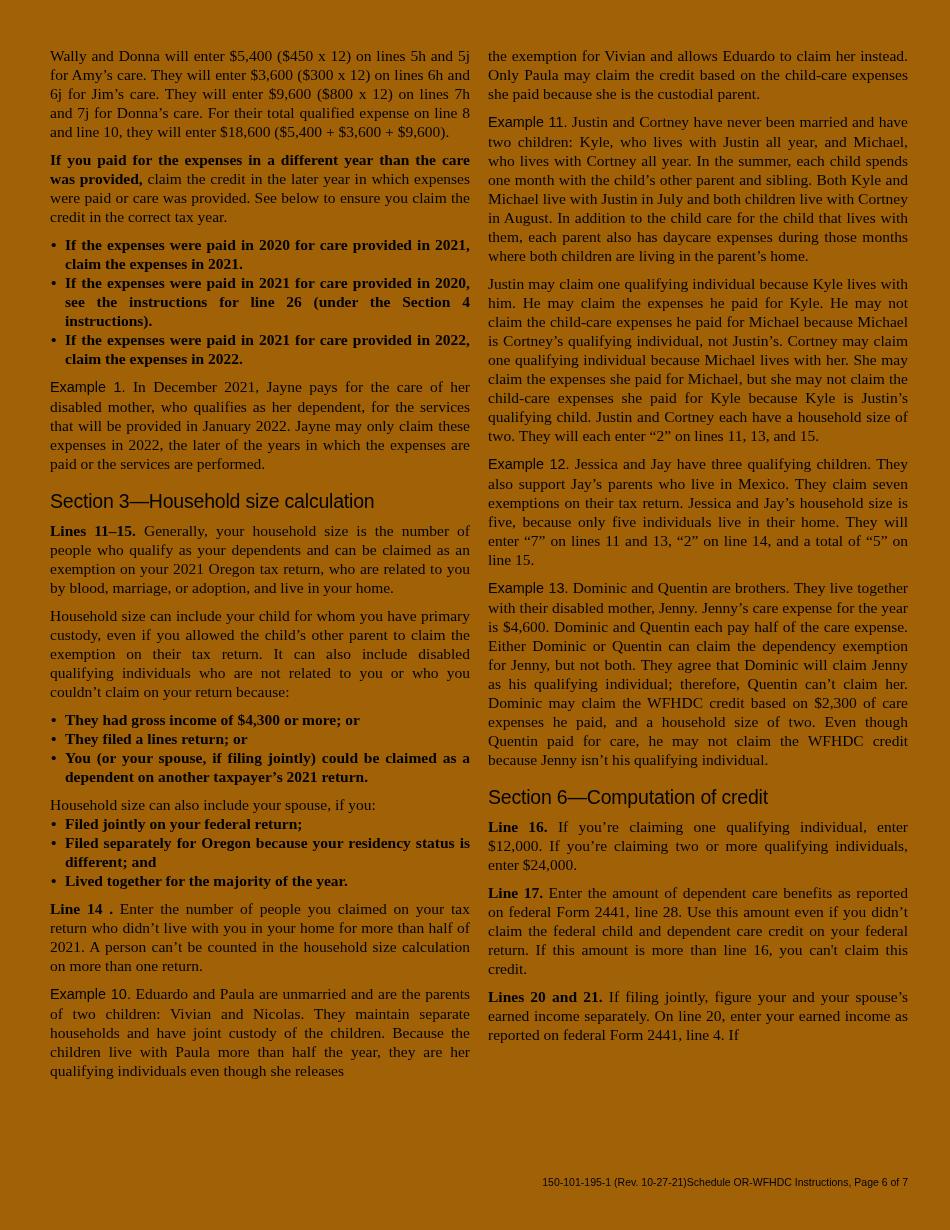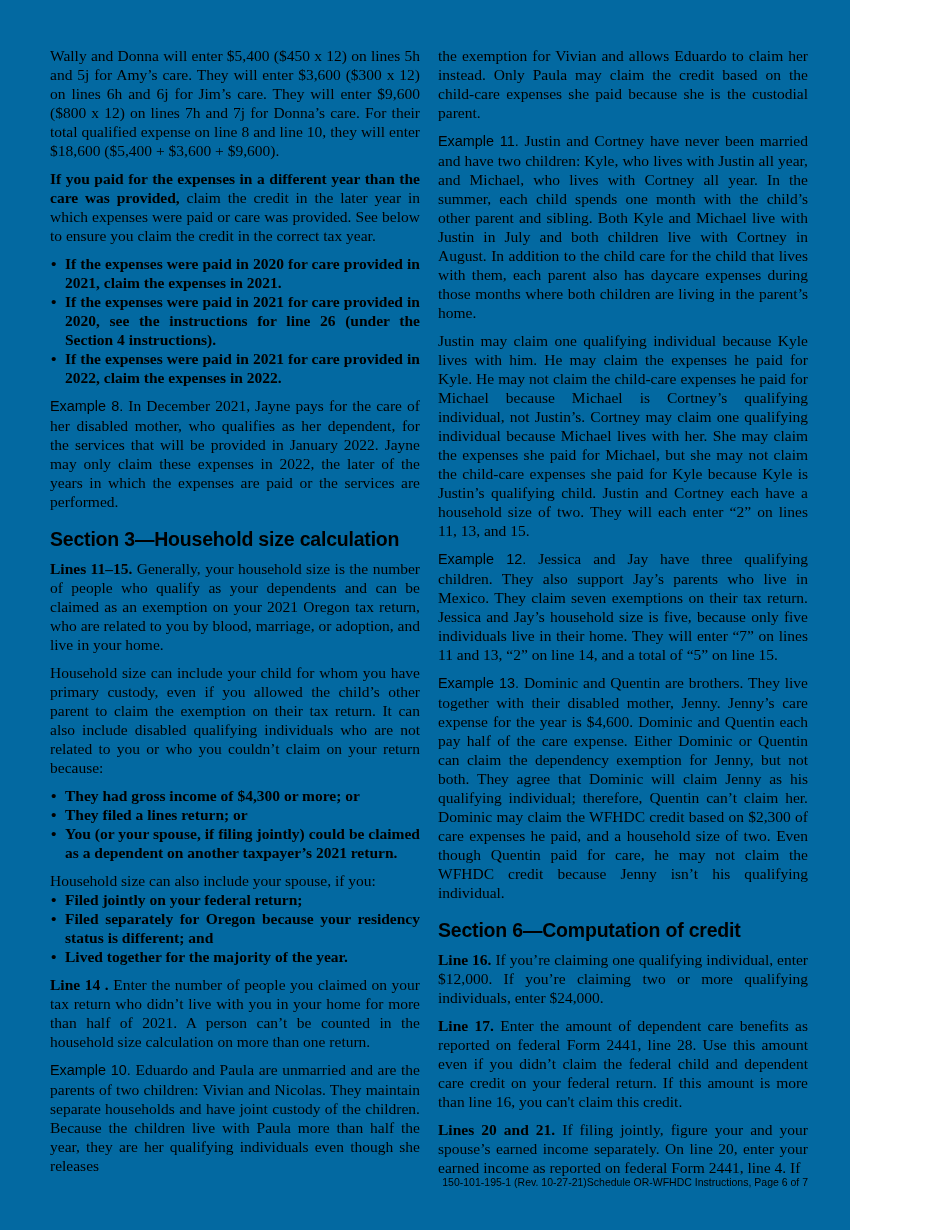--- a/index.html
+++ b/index.html
@@ -2,23 +2,23 @@
 <html lang="en"><head>
 <meta charset="utf-8">
 <style>
   html, body {
     margin: 0;
     padding: 0;
     background: #ffffff;
   }
   .page {
     position: relative;
-    width: 850px;
+    width: 950px;
     height: 1230px;
-    background: #0369a1;
+    background: #a16207;
     box-sizing: border-box;
     padding: 46px 42px 0 50px;
     overflow: hidden;
     color: #000000;
   }
   .columns {
     display: flex;
     gap: 18px;
   }
   .col {
@@ -40,21 +40,21 @@
     font-weight: bold;
     font-family: "Liberation Serif", serif;
   }
   strong.bold-sans {
     font-weight: normal;
     font-family: "Liberation Sans", sans-serif;
     font-size: 0.93em;
   }
   .section-heading {
     font-family: "Liberation Sans", sans-serif;
-    font-weight: bold;
+    font-weight: normal;
     font-size: 19.5px;
     line-height: 24px;
     letter-spacing: -0.2px;
     text-align: left;
     margin: 16px 0 8px 0;
   }
   ul.bullet-list {
     list-style: none;
     margin: 0 0 9px 0;
     padding: 0;
@@ -90,21 +90,21 @@
 <div class="page">
   <div class="columns">
     <div class="col">
         <p class="para">Wally and Donna will enter $5,400 ($450 x 12) on lines 5h and 5j for Amy’s care. They will enter $3,600 ($300 x 12) on lines 6h and 6j for Jim’s care. They will enter $9,600 ($800 x 12) on lines 7h and 7j for Donna’s care. For their total qualified expense on line 8 and line 10, they will enter $18,600 ($5,400 + $3,600 + $9,600).</p>
         <p class="para"><strong class="bold-serif">If you paid for the expenses in a different year than the care was provided,</strong> claim the credit in the later year in which expenses were paid or care was provided. See below to ensure you claim the credit in the correct tax year.</p>
         <ul class="bullet-list">
           <li>If the expenses were paid in 2020 for care provided in 2021, claim the expenses in 2021.</li>
           <li>If the expenses were paid in 2021 for care provided in 2020, see the instructions for line 26 (under the Section 4 instructions).</li>
           <li>If the expenses were paid in 2021 for care provided in 2022, claim the expenses in 2022.</li>
         </ul>
-        <p class="para"><strong class="bold-sans">Example 8.</strong> In December 2021, Jayne pays for the care of her disabled mother, who qualifies as her dependent, for the services that will be provided in January 2022. Jayne may only claim these expenses in 2022, the later of the years in which the expenses are paid or the services are performed.</p>
+        <p class="para"><strong class="bold-sans">Example 1.</strong> In December 2021, Jayne pays for the care of her disabled mother, who qualifies as her dependent, for the services that will be provided in January 2022. Jayne may only claim these expenses in 2022, the later of the years in which the expenses are paid or the services are performed.</p>
         <h2 class="section-heading">Section 3—Household size calculation</h2>
         <p class="para"><strong class="bold-serif">Lines 11–15.</strong> Generally, your household size is the number of people who qualify as your dependents and can be claimed as an exemption on your 2021 Oregon tax return, who are related to you by blood, marriage, or adoption, and live in your home.</p>
         <p class="para">Household size can include your child for whom you have primary custody, even if you allowed the child’s other parent to claim the exemption on their tax return. It can also include disabled qualifying individuals who are not related to you or who you couldn’t claim on your return because:</p>
         <ul class="bullet-list">
           <li>They had gross income of $4,300 or more; or</li>
           <li>They filed a lines return; or</li>
           <li>You (or your spouse, if filing jointly) could be claimed as a dependent on another taxpayer’s 2021 return.</li>
         </ul>
         <p class="para tight">Household size can also include your spouse, if you:</p>
         <ul class="bullet-list">

